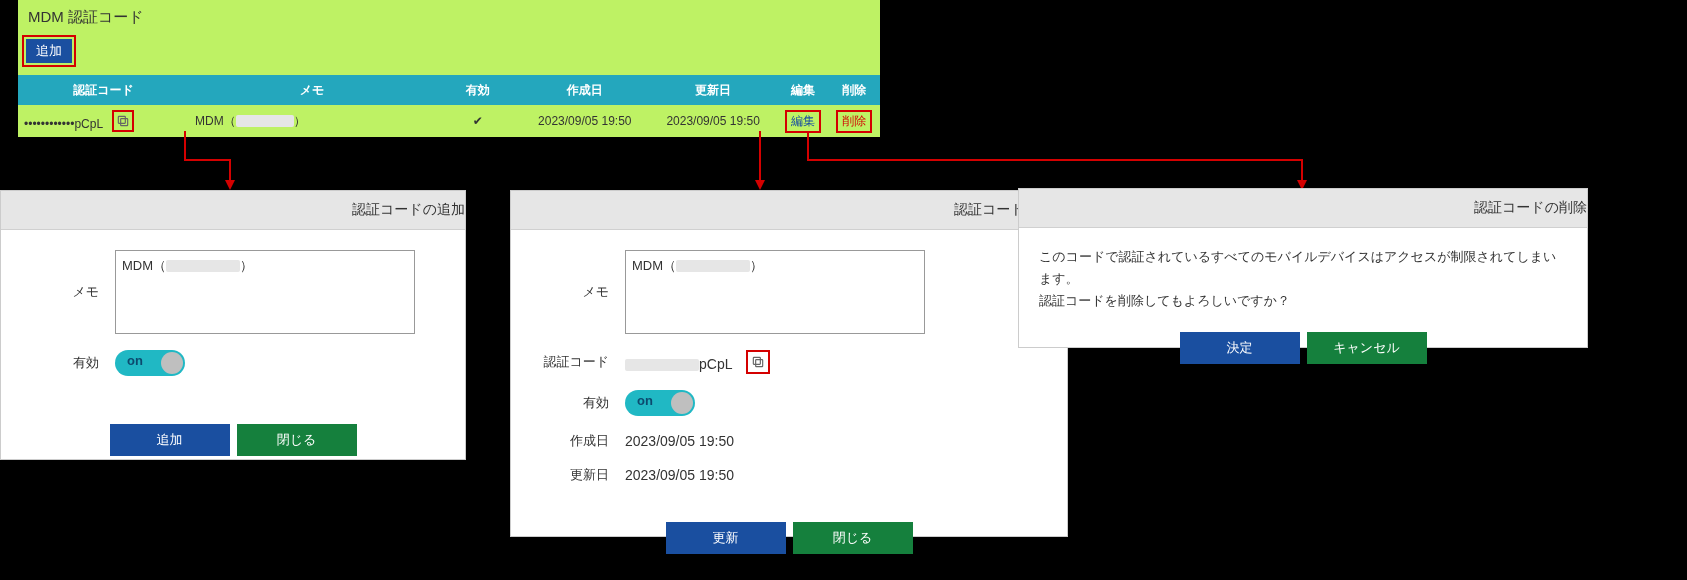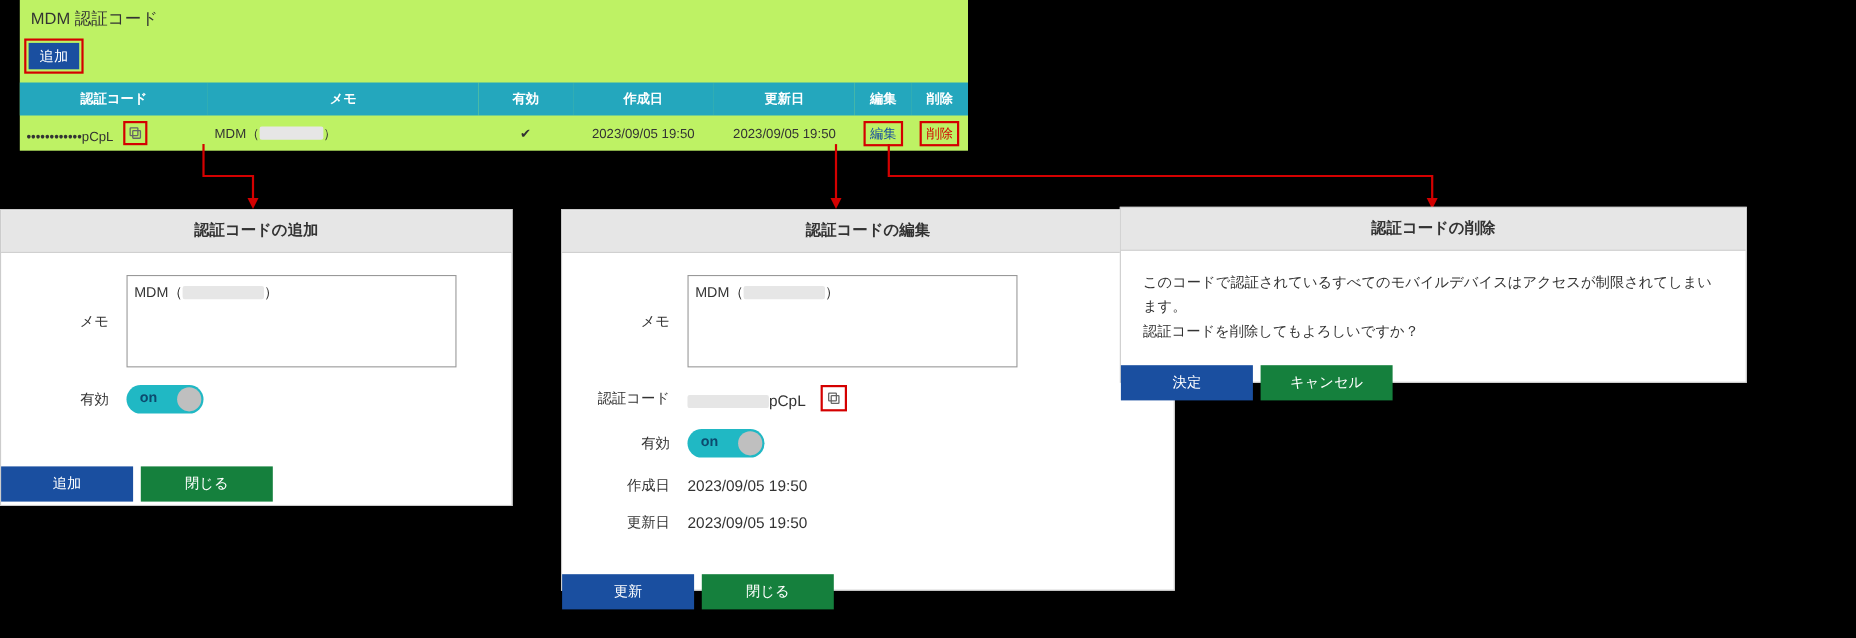--- a/index.html
+++ b/index.html
@@ -34,29 +34,29 @@
   .smudge{display:inline-block;width:58px;height:12px;background:#e6e6e6;border-radius:2px;vertical-align:-2px}
   .smudge2{display:inline-block;width:74px;height:12px;background:#e6e6e6;border-radius:2px;vertical-align:-2px}
 
   
   .arrow{position:absolute;pointer-events:none}
   .arrow line,.arrow polyline{stroke:#d40000;stroke-width:2;fill:none}
   .arrow polygon{fill:#d40000}
 
   
   .modal{position:absolute;background:#fff;border:1px solid #ccc}
-  .m-header{background:#e6e6e6;text-align:center;font-weight:700;font-size:14px;padding:10px 0;border-bottom:1px solid #d0d0d0}
+  .m-header{background:#e6e6e6;text-align:right;font-weight:400;font-size:14px;padding:10px 0;border-bottom:1px solid #d0d0d0}
   .m-body{padding:20px 28px}
   .row{display:flex;align-items:center;margin-bottom:16px}
   .row .lab{width:86px;text-align:right;padding-right:16px;font-size:13px;color:#333}
   .row .val{font-size:14px}
   .toggle{position:relative;width:70px;height:26px;background:#20b8c4;border-radius:13px;display:inline-block}
   .toggle .txt{position:absolute;left:12px;top:3px;color:#0c4a6e;font-weight:700;font-size:13px}
   .toggle .knob{position:absolute;right:2px;top:2px;width:22px;height:22px;border-radius:50%;background:#bfbfbf}
-  .btnrow{display:flex;gap:7px;padding:12px 0 18px}
+  .btnrow{display:flex;gap:7px;justify-content:center;padding:12px 0 18px}
   .btn.wide{width:120px;height:32px}
   .codeval{letter-spacing:0;font-size:13px}
 
   
   #m-add{left:0;top:190px;width:466px;height:270px}
   #m-edit{left:510px;top:190px;width:558px;height:347px}
   #m-del{left:1018px;top:188px;width:570px;height:160px}
   #m-del .m-body{padding:18px 20px 8px;font-size:13px;line-height:1.7}
 </style>
 </head>

